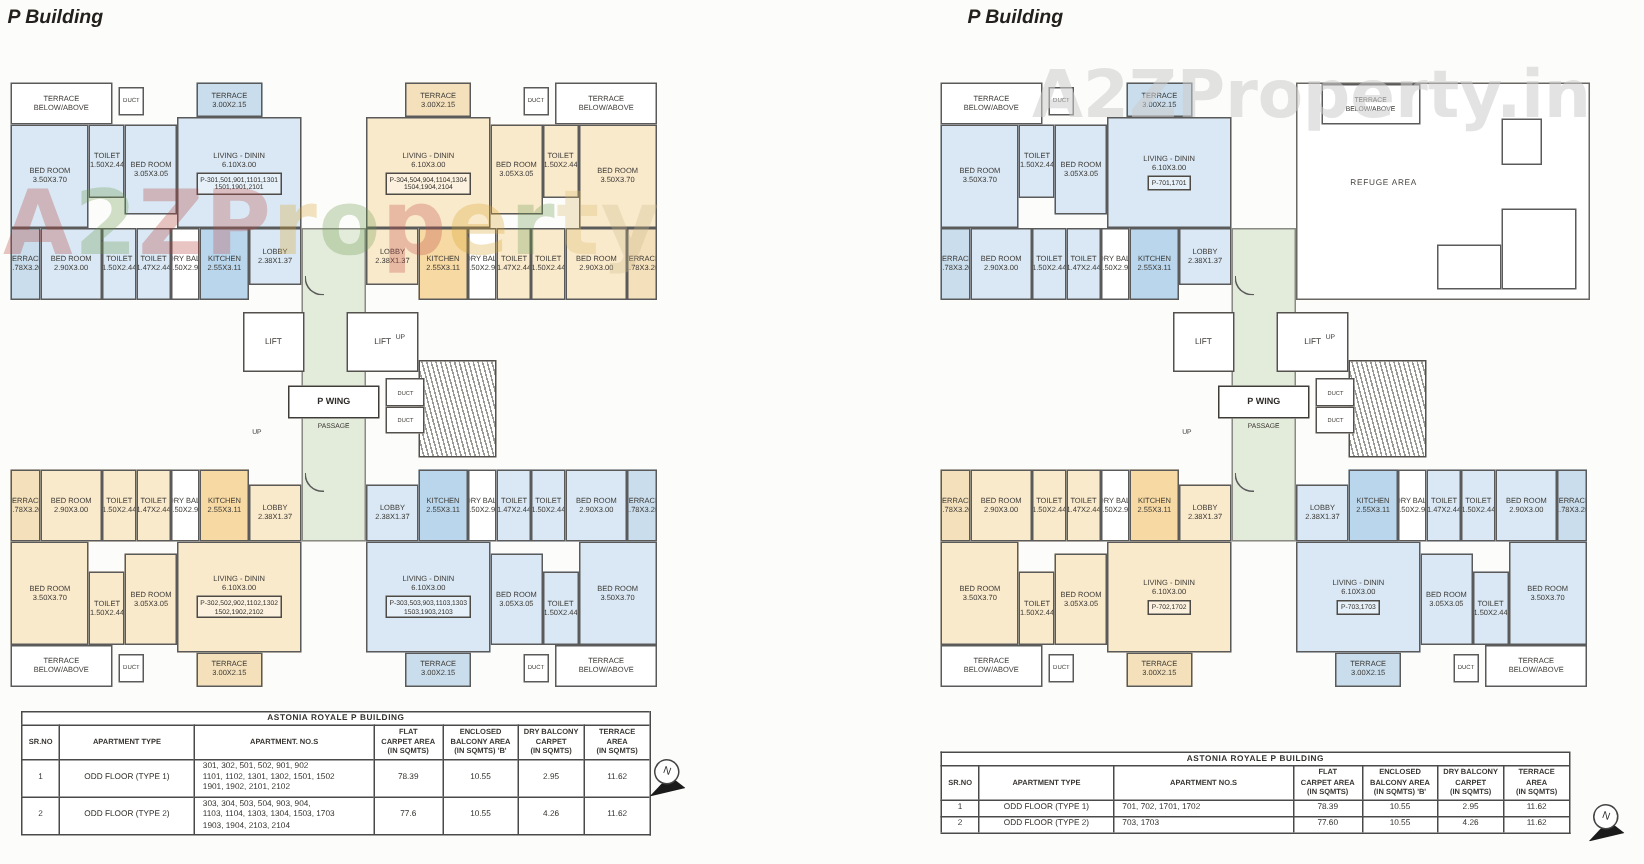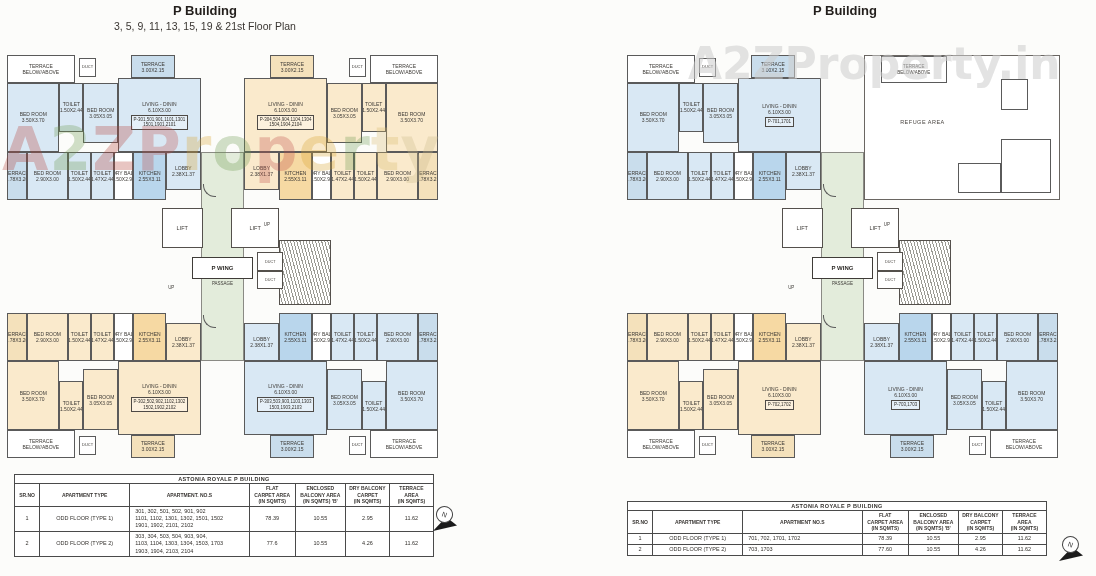--- a/index.html
+++ b/index.html
@@ -1,20 +1,20 @@
 <!DOCTYPE html>
 <html><head>
 <meta charset="utf-8">
 <style>
   html,body{margin:0;padding:0;background:#ffffff;}
   .canvas{position:relative;width:1096px;height:576px;background:#fcfcfa;overflow:hidden;
           font-family:"Liberation Sans",sans-serif;color:#333;}
 
   
-  .titleblock{position:absolute;text-align:center;z-index:3;}
+  .titleblock{position:absolute;text-align:left;z-index:3;font-style:italic;}
   .titleblock .t1{font-size:13px;font-weight:bold;color:#231f1c;}
   .titleblock .t2{font-size:10.5px;color:#3a3632;margin-top:2px;}
   #title-left{left:5px;top:3px;width:400px;}
   #title-right{left:645px;top:3px;width:400px;}
 
   
   .wm-left{position:absolute;left:2px;top:114px;width:458px;font-size:60px;font-weight:bold;
            letter-spacing:1px;white-space:nowrap;overflow:hidden;opacity:.30;z-index:6;
            pointer-events:none;font-family:"DejaVu Sans",sans-serif;}
   .wm-right{position:absolute;left:688px;top:38px;font-size:44px;font-weight:bold;color:#cdcdcd;
@@ -101,21 +101,20 @@
 </head>
 <body>
 
 <div class="canvas">
 
   <div class="wm-left"><span style="color: rgb(181, 65, 58);">A</span><span style="color: rgb(110, 154, 80);">2</span><span style="color: rgb(181, 65, 58);">Z</span><span style="color: rgb(191, 79, 74);">P</span><span style="color: rgb(217, 164, 48);">r</span><span style="color: rgb(110, 154, 80);">o</span><span style="color: rgb(191, 79, 74);">p</span><span style="color: rgb(217, 164, 48);">e</span><span style="color: rgb(110, 154, 80);">r</span><span style="color: rgb(217, 185, 106);">t</span><span style="color: rgb(203, 185, 138);">y</span></div>
   <div class="wm-right">A2ZProperty.in</div>
 
   <div class="titleblock" id="title-left">
     <div class="t1">P Building</div>
-    <div class="t2">3, 5, 9, 11, 13, 15, 19 &amp; 21st Floor Plan</div>
   </div>
   <div class="titleblock" id="title-right">
     <div class="t1">P Building</div>
   </div>
 
   <div class="plan" id="plan0">
     <div class="corridor"></div>
     <div class="lift lift1">LIFT</div>
     <div class="lift lift2">LIFT</div>
     <div class="stairs"></div>

